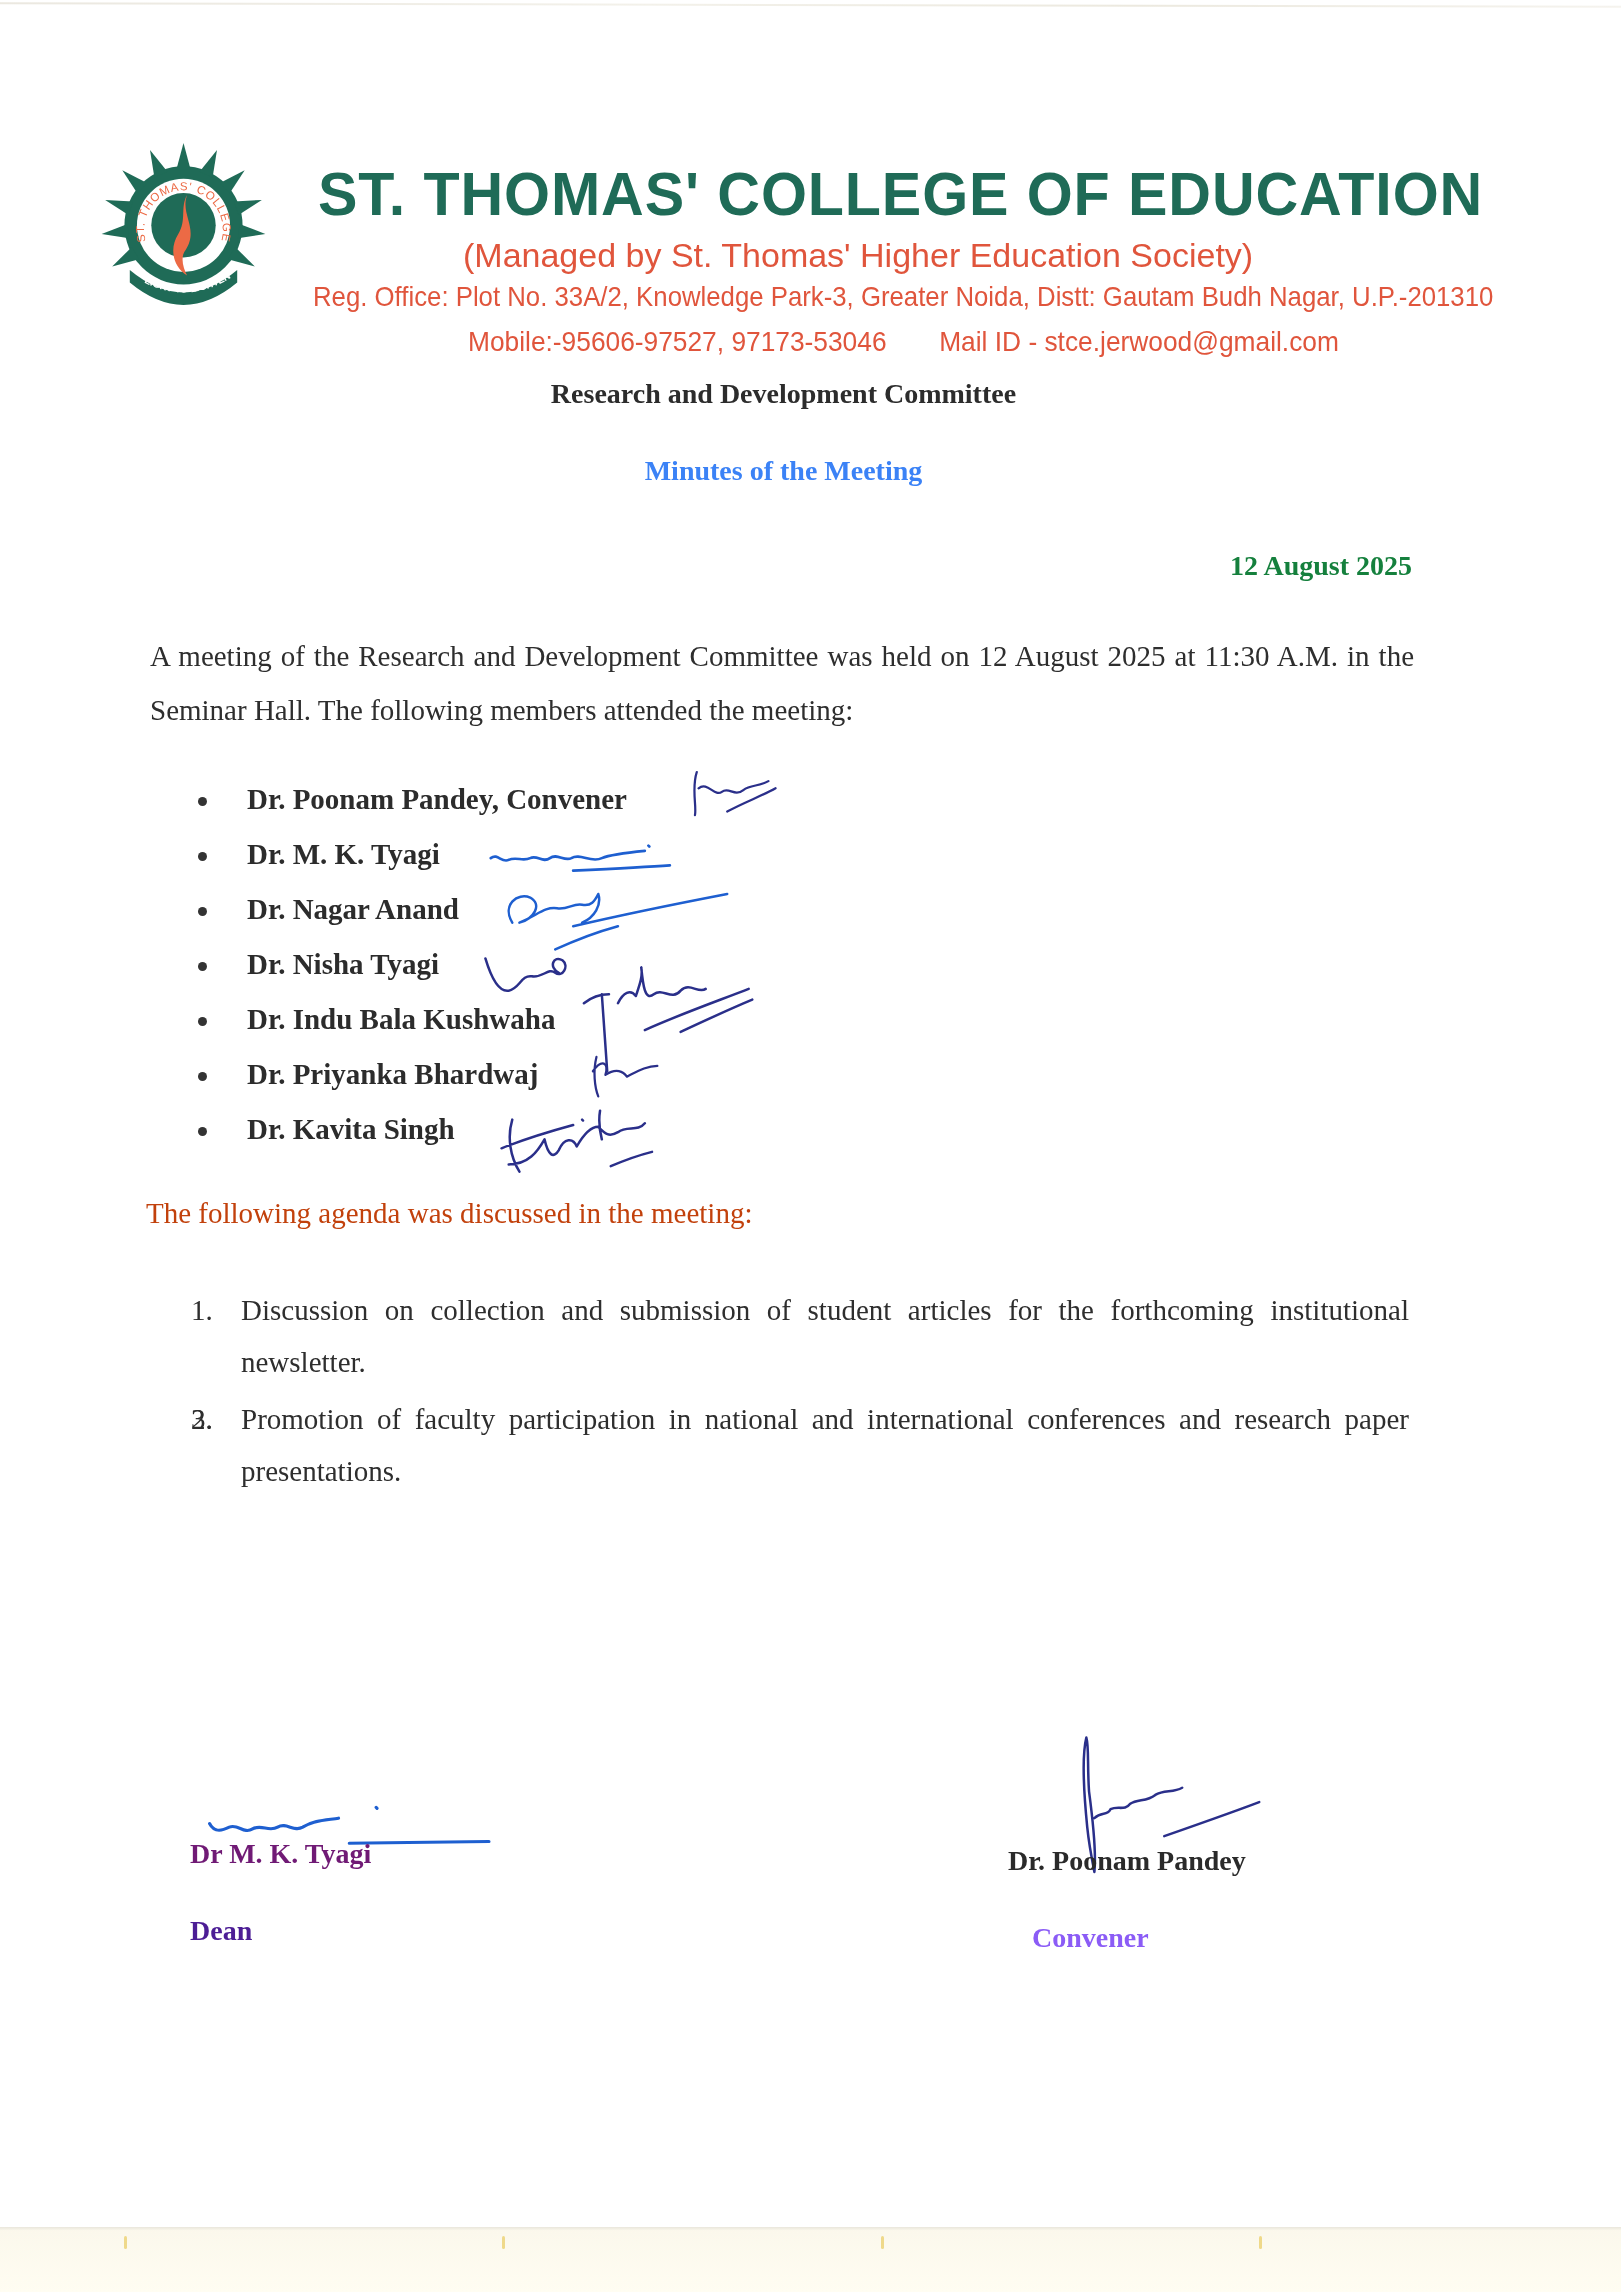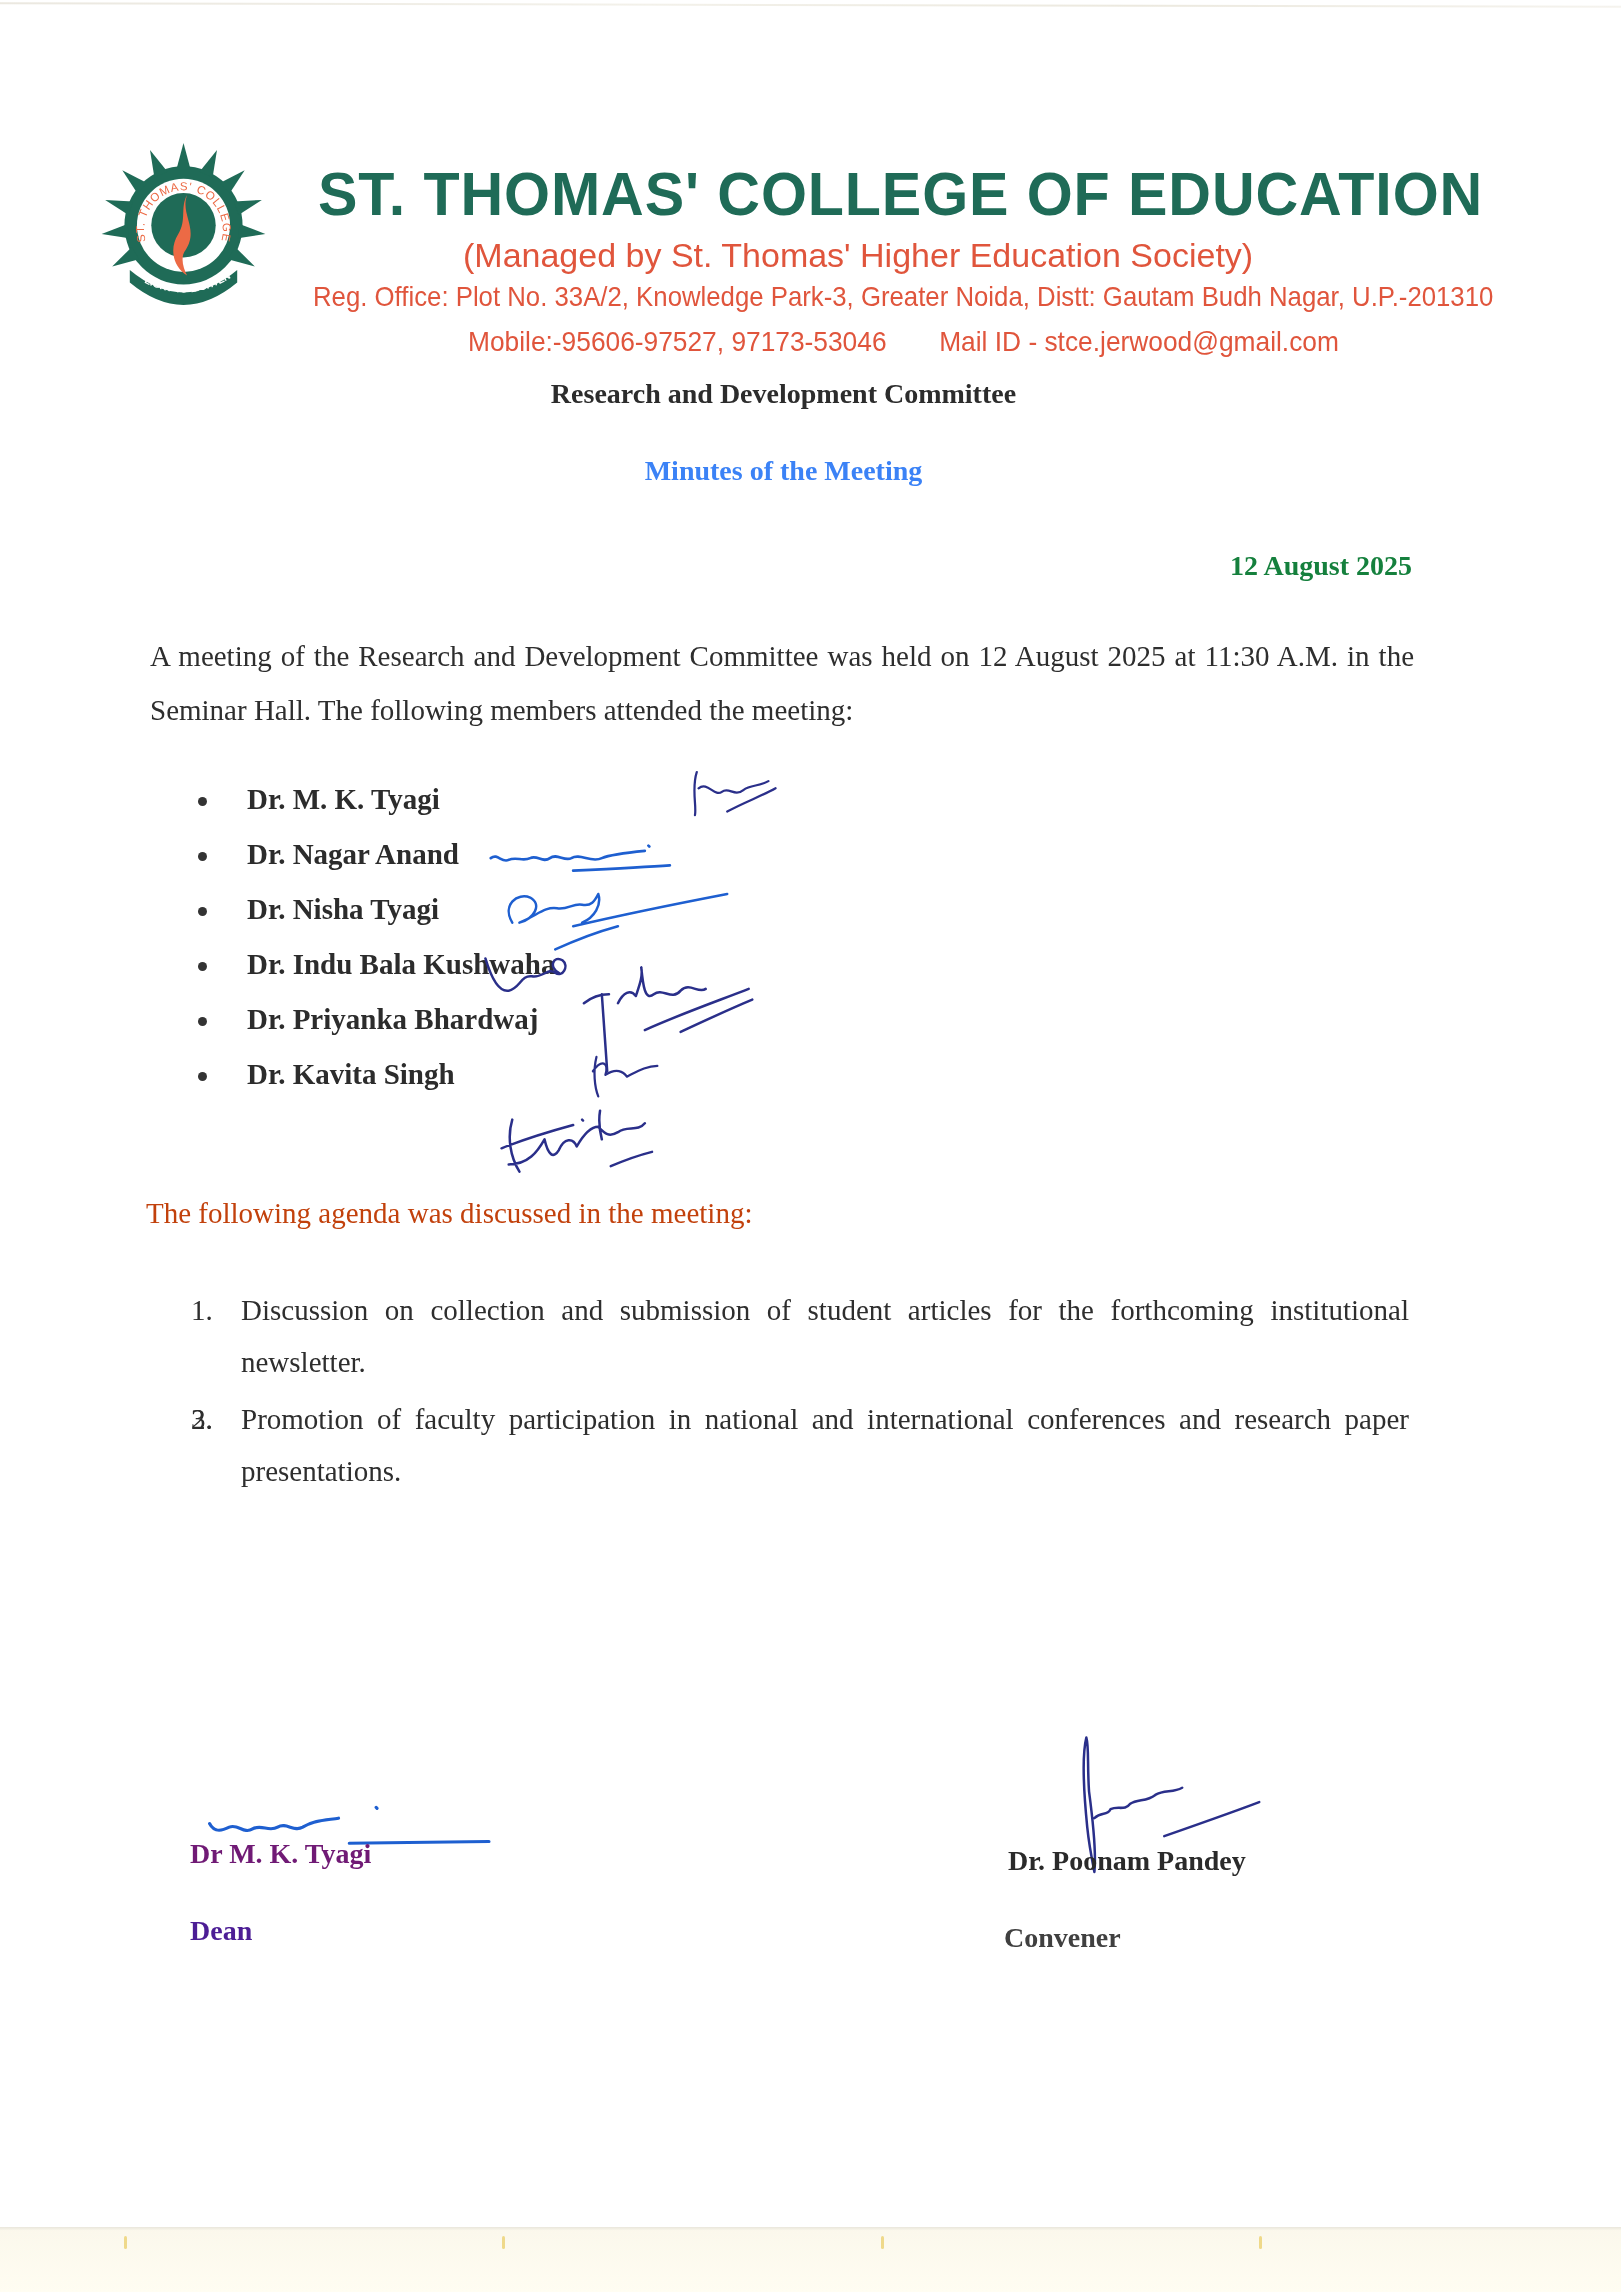--- a/index.html
+++ b/index.html
@@ -97,21 +97,21 @@
   .sig-left-name {
     position: absolute; left: 190px; top: 1838px; font-weight: bold; font-size: 28px; color: #701a75;
   }
   .sig-left-title {
     position: absolute; left: 190px; top: 1915px; font-weight: bold; font-size: 28px; color: #4c1d95;
   }
   .sig-right-name {
     position: absolute; left: 1008px; top: 1845px; font-weight: bold; font-size: 28px; color: #2a2a2a;
   }
   .sig-right-title {
-    position: absolute; left: 1004px; top: 1922px; font-weight: bold; font-size: 28px; color: #404040;
+    position: absolute; left: 1032px; top: 1922px; font-weight: bold; font-size: 28px; color: #8b5cf6;
   }
 
   svg.ink { position: absolute; overflow: visible; }
 </style>
 </head>
 <body>
 
 <div class="top-edge"></div>
 
 <svg class="logo" viewBox="0 0 200 200">
@@ -155,20 +155,21 @@
   <span>Mobile:-95606-97527, 97173-53046</span><span class="mail">Mail ID - stce.jerwood@gmail.com</span>
 </div>
 
 <div class="committee">Research and Development Committee</div>
 <div class="minutes">Minutes of the Meeting</div>
 <div class="date">12 August 2025</div>
 
 <div class="para intro">A meeting of the Research and Development Committee was held on 12 August 2025 at 11:30 A.M. in the Seminar Hall. The following members attended the meeting:</div>
 
 <ul class="members">
+  <li><span class="bullet"></span><span>Dr. Poonam Pandey, Convener</span></li>
   <li><span class="bullet"></span><span>Dr. M. K. Tyagi</span></li>
   <li><span class="bullet"></span><span>Dr. Nagar Anand</span></li>
   <li><span class="bullet"></span><span>Dr. Nisha Tyagi</span></li>
   <li><span class="bullet"></span><span>Dr. Indu Bala Kushwaha</span></li>
   <li><span class="bullet"></span><span>Dr. Priyanka Bhardwaj</span></li>
   <li><span class="bullet"></span><span>Dr. Kavita Singh</span></li>
 </ul>
 
 <svg class="ink" style="left:0;top:0;width:1621px;height:2293px;pointer-events:none" viewBox="0 0 1810 2560" width="1621" height="2293">
   <g fill="none" stroke-linecap="round" stroke-linejoin="round">

